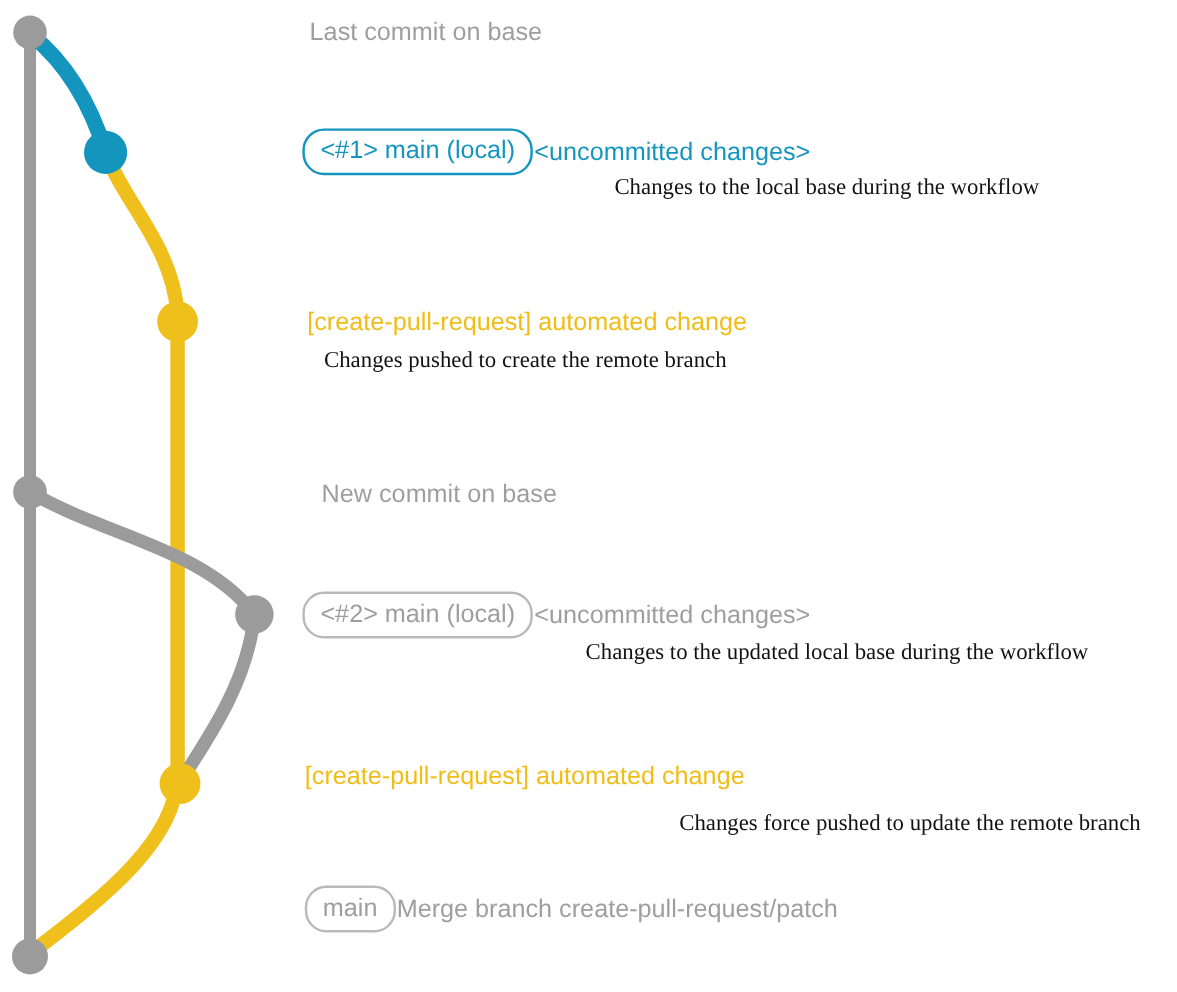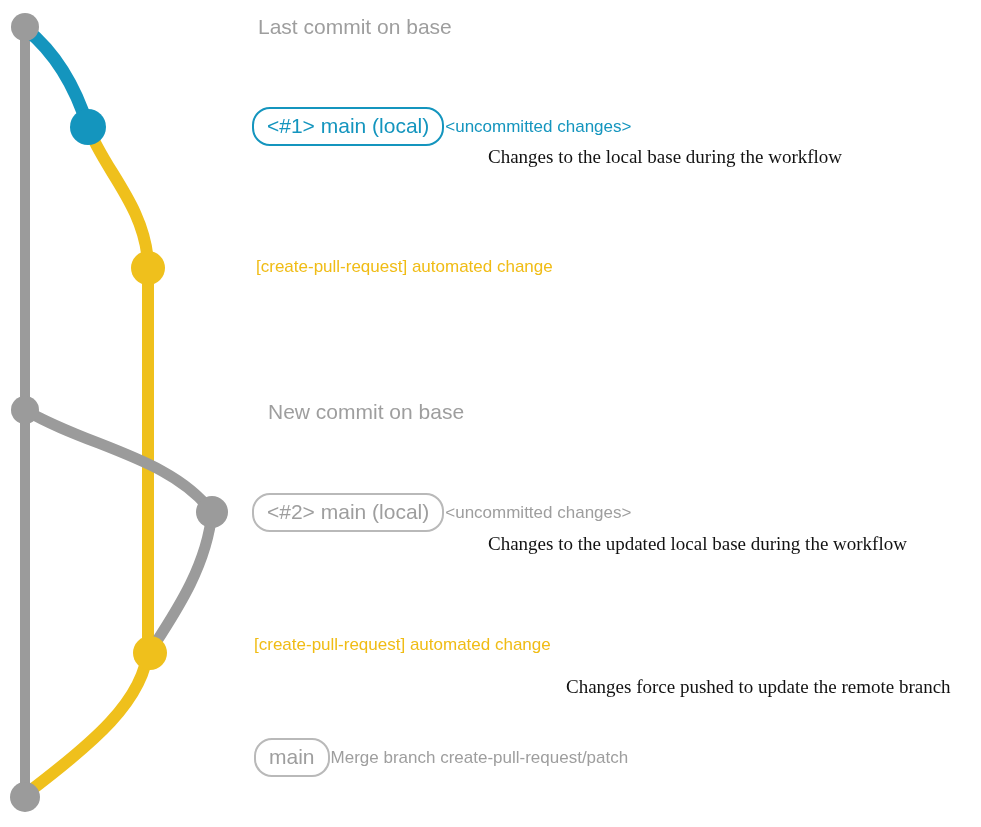--- a/index.html
+++ b/index.html
@@ -25,21 +25,21 @@
     display: flex;
     align-items: center;
     gap: 1px;
     white-space: nowrap;
   }
   .label {
     position: absolute;
     font-size: 21px;
     white-space: nowrap;
   }
-  .title { font-size: 17px; white-space: nowrap; }
+  .title { font-size: 21px; white-space: nowrap; }
   .badge {
     border: 2px solid;
     border-radius: 18px;
     padding: 5px 13px 6px 13px;
     font-size: 21px;
     white-space: nowrap;
   }
   .c-gray   { color: var(--gray-text); }
   .c-blue   { color: var(--blue); }
   .c-yellow { color: var(--yellow-text); }
@@ -77,23 +77,24 @@
     <circle class="ydot" cx="150" cy="653" r="17"></circle>
     <circle class="gdot" cx="25" cy="797" r="15"></circle>
   </svg>
 
   <div class="label c-gray" style="left:258px; top:15px;">Last commit on base</div>
 
   <div class="row" style="left:252px; top:107px;">
     <div class="badge b-blue">&lt;#1&gt; main (local)</div>
     <div class="title c-blue">&lt;uncommitted changes&gt;</div>
   </div>
-  <div class="desc" style="left:488px; top:146px;">Changes to the local base during the workflow</div>
+  <div class="desc" style="left:512px; top:146px;">Changes to the local base during the workflow</div>
 
   <div class="title c-yellow" style="position:absolute; left:256px; top:257px;">[create-pull-request] automated change</div>
+  <div class="desc" style="left:270px; top:290px;">Changes pushed to create the remote branch</div>
 
   <div class="label c-gray" style="left:268px; top:400px;">New commit on base</div>
 
   <div class="row" style="left:252px; top:493px;">
     <div class="badge b-gray">&lt;#2&gt; main (local)</div>
     <div class="title c-gray">&lt;uncommitted changes&gt;</div>
   </div>
   <div class="desc" style="left:488px; top:533px;">Changes to the updated local base during the workflow</div>
 
   <div class="row" style="left:254px; top:635px;">

